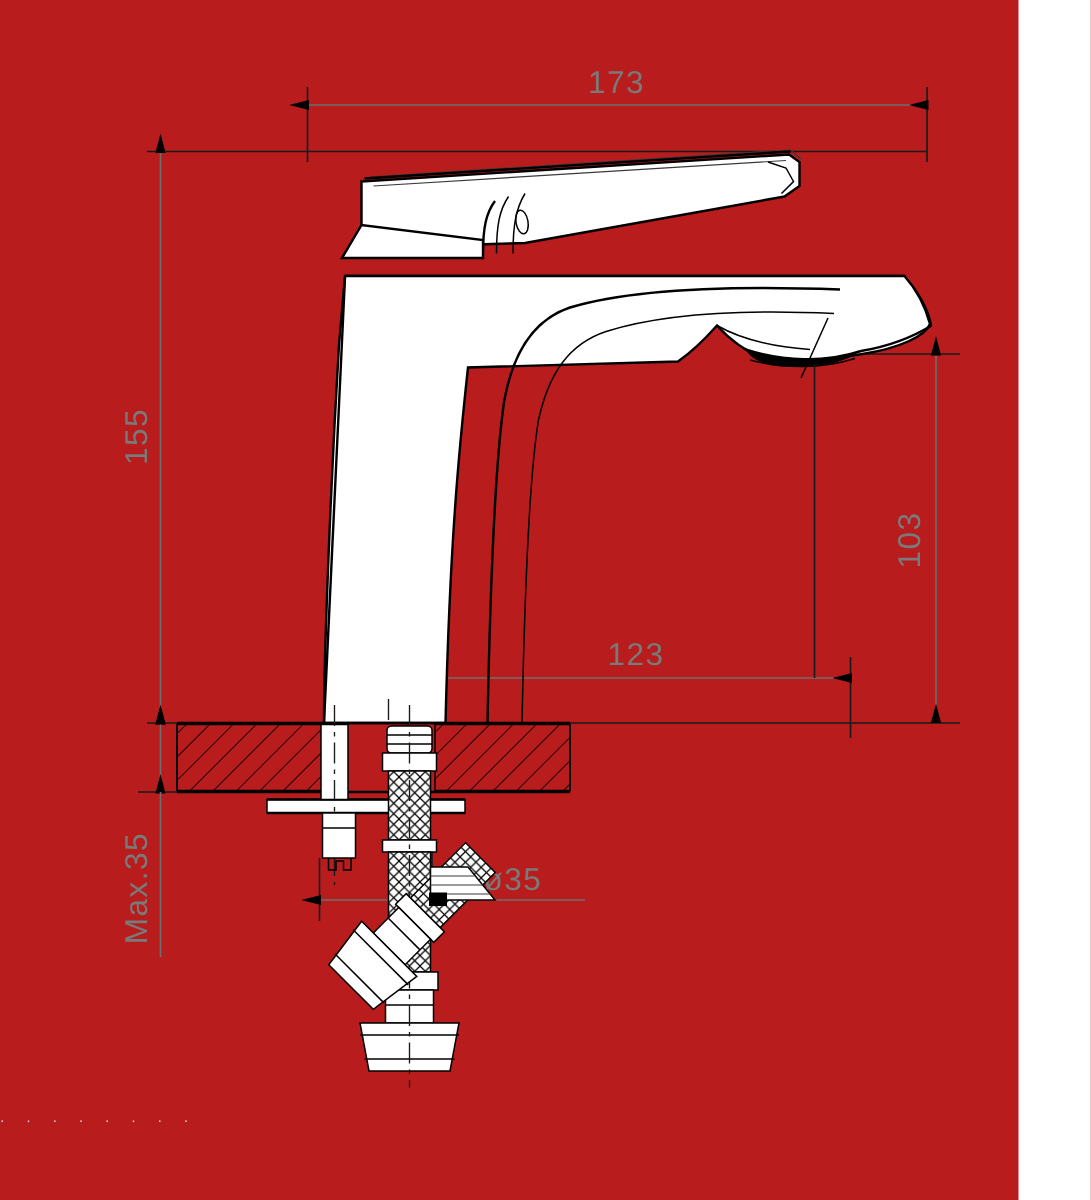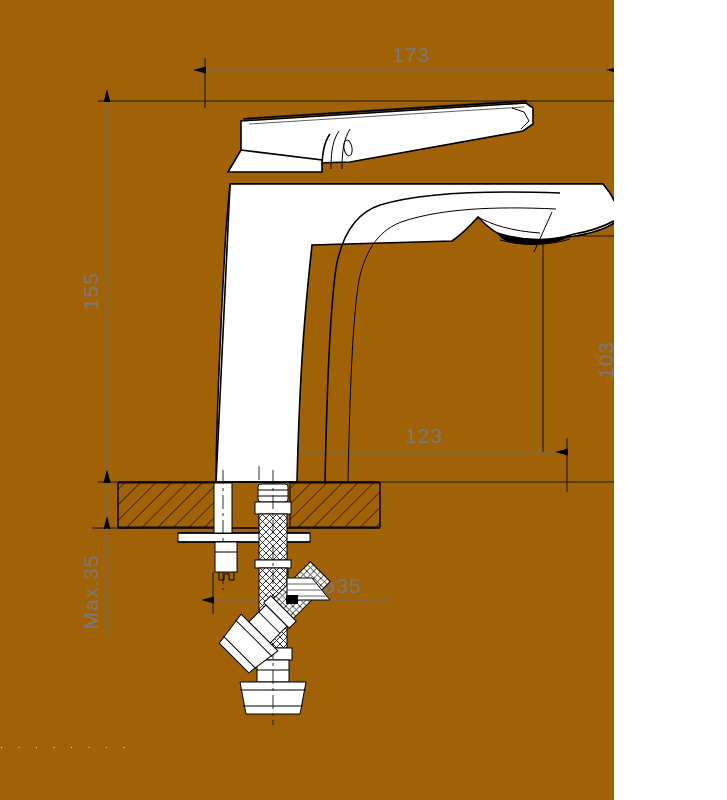--- a/index.html
+++ b/index.html
@@ -5,23 +5,23 @@
   html, body {
     margin: 0;
     padding: 0;
     background: #ffffff;
   }
   body {
     font-family: "Liberation Sans", sans-serif;
   }
   #drawing-root {
     position: relative;
-    width: 614px;
+    width: 679px;
     height: 800px;
-    background: #a16207;
+    background: #b91c1c;
     overflow: hidden;
   }
   svg#tech-drawing {
     display: block;
     width: 727px;
     height: 800px;
   }
   .dim-text {
     font-family: "Liberation Sans", sans-serif;
     font-size: 21px;

